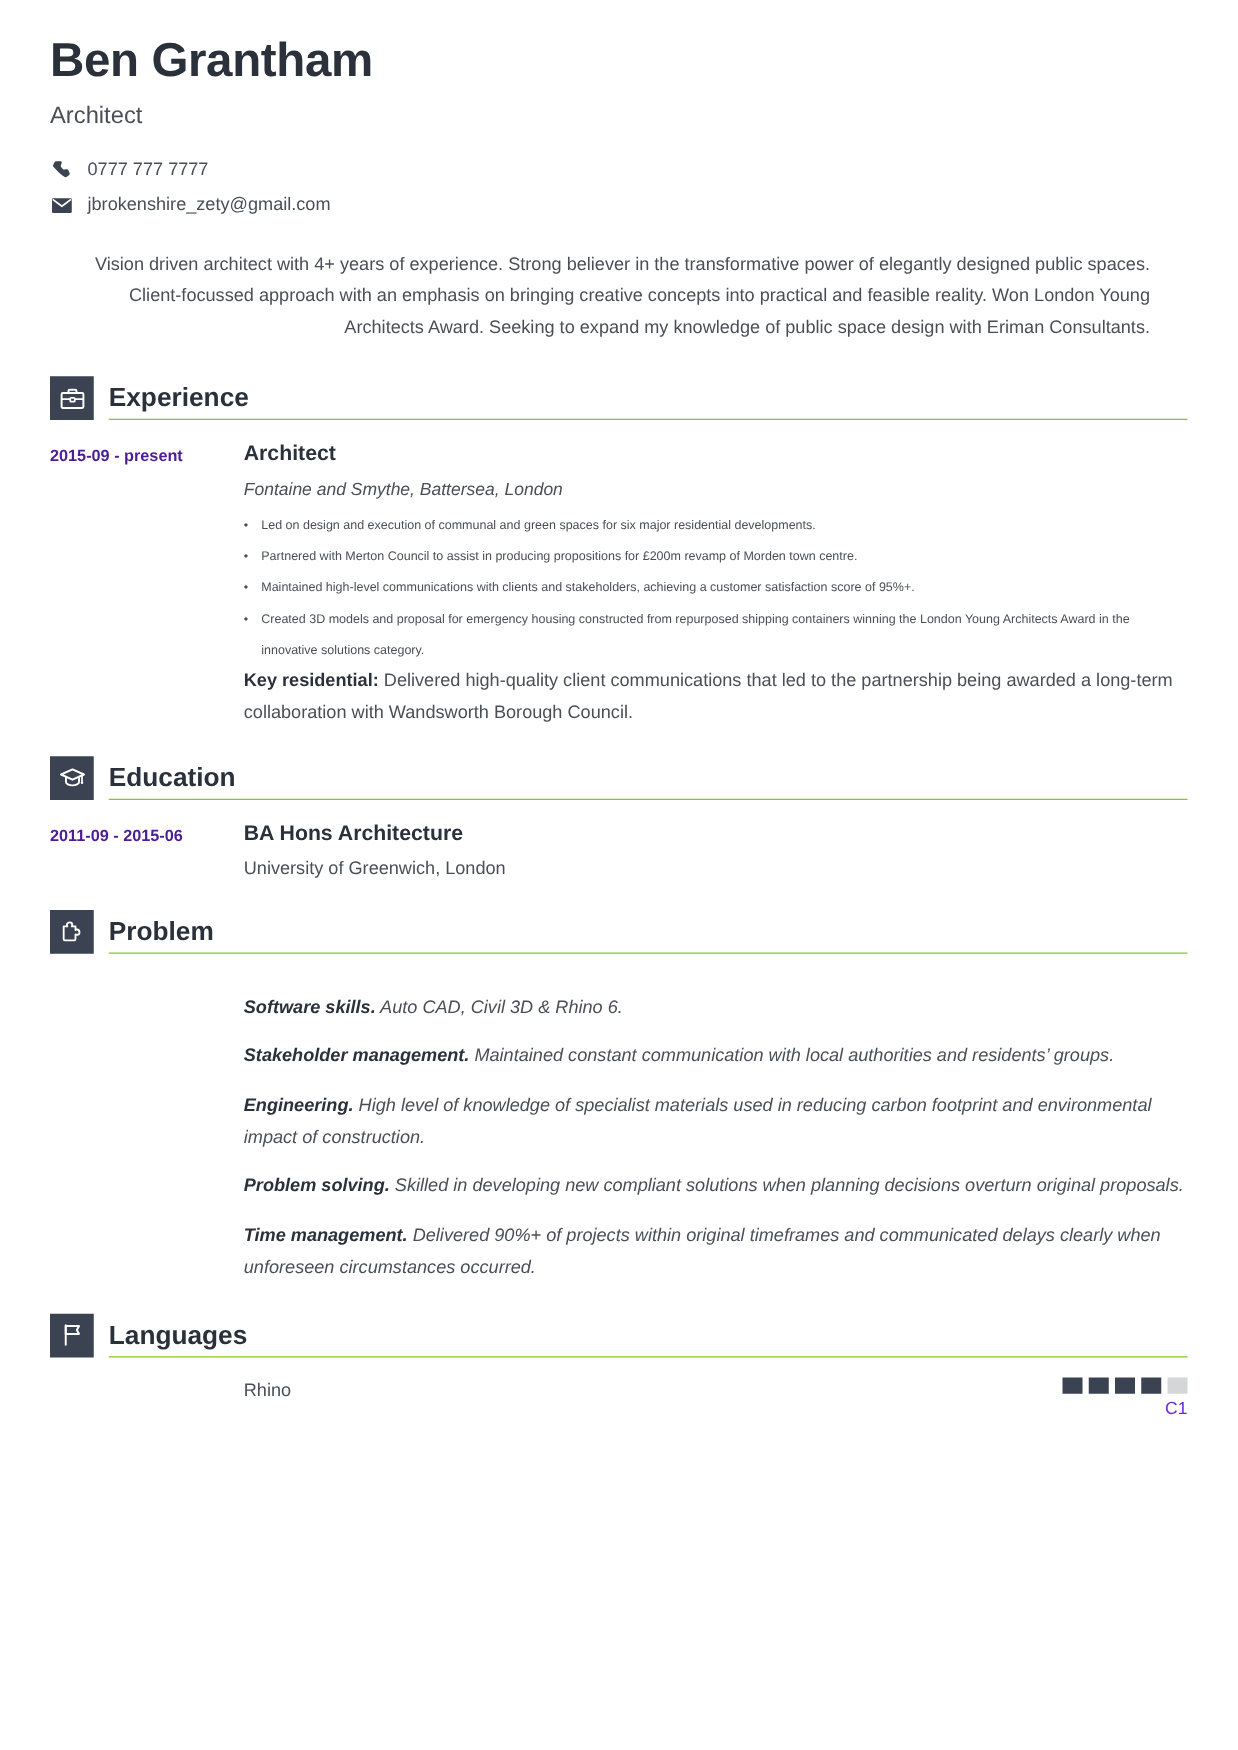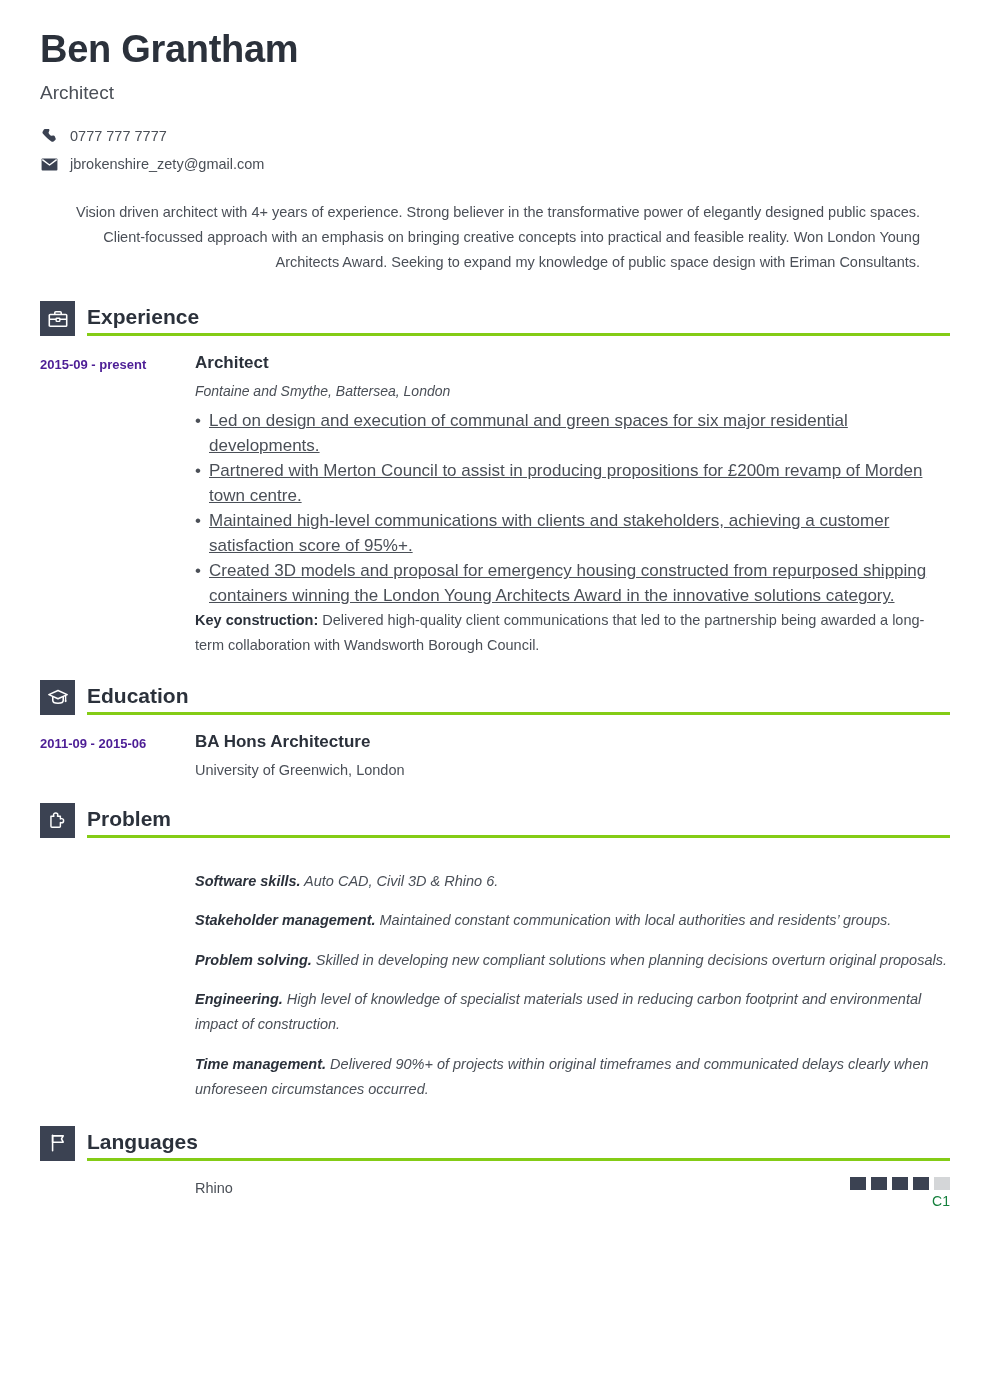--- a/index.html
+++ b/index.html
@@ -86,21 +86,21 @@
     flex: 0 0 35px;
     display: flex;
     align-items: center;
     justify-content: center;
   }
   .section-icon-box svg { display: block; }
   .section-title-wrap {
     flex: 1 1 auto;
     margin-left: 12px;
     padding-bottom: 2px;
-    border-bottom: 3px solid #84cc16;
+    border-bottom: 1px solid #84cc16;
   }
   .section-title {
     font-size: 21px;
     font-weight: bold;
     color: #2b313b;
     line-height: 28px;
     display: block;
   }
 
   
@@ -142,25 +142,24 @@
     margin: 0;
   }
   ul.bullets {
     list-style: none;
     margin: 0;
     padding: 0;
   }
   ul.bullets li {
     position: relative;
     padding-left: 14px;
-    font-size: 17px;
+    font-size: 10px;
     line-height: 25px;
     color: #4a4f57;
     margin-bottom: 0;
-    text-decoration: underline;
   }
   ul.bullets li::before {
     content: "•";
     position: absolute;
     left: 0;
     top: 0;
     color: #4a4f57;
   }
   .key-ach {
     font-size: 14.5px;
@@ -221,21 +220,21 @@
     justify-content: flex-end;
   }
   .lang-bar {
     width: 16px;
     height: 13px;
     background: #d4d6d8;
   }
   .lang-bar.filled { background: #3b4252; }
   .lang-level {
     font-size: 14px;
-    color: #15803d;
+    color: #6d28d9;
     line-height: 22px;
     margin-top: 6px;
   }
 </style>
 </head>
 <body>
 
 <div class="page">
 
   <div>
@@ -284,21 +283,21 @@
       <div class="entry-date">2015-09 - present</div>
       <div class="entry-body">
         <div class="entry-role">Architect</div>
         <div class="entry-org">Fontaine and Smythe, Battersea, London</div>
         <ul class="bullets">
           <li>Led on design and execution of communal and green spaces for six major residential developments.</li>
           <li>Partnered with Merton Council to assist in producing propositions for £200m revamp of Morden town centre.</li>
           <li>Maintained high-level communications with clients and stakeholders, achieving a customer satisfaction score of 95%+.</li>
           <li>Created 3D models and proposal for emergency housing constructed from repurposed shipping containers winning the London Young Architects Award in the innovative solutions category.</li>
         </ul>
-        <p class="key-ach"><b>Key construction:</b><span> Delivered high-quality client communications that led to the partnership being awarded a long-term collaboration with Wandsworth Borough Council.</span></p>
+        <p class="key-ach"><b>Key residential:</b><span> Delivered high-quality client communications that led to the partnership being awarded a long-term collaboration with Wandsworth Borough Council.</span></p>
       </div>
     </div>
   </div>
 
   <div class="section" style="margin-top:22px;">
     <div class="section-head">
       <div class="section-icon-box">
         <svg width="22" height="22" viewBox="0 0 24 24">
           <path d="M12 3.8 22 8.3 12 12.8 2 8.3z" fill="none" stroke="#ffffff" stroke-width="1.7" stroke-linejoin="round"></path>
           <path d="M6.3 10.4v4.4c0 1.7 2.6 3 5.7 3s5.7-1.3 5.7-3v-4.4" fill="none" stroke="#ffffff" stroke-width="1.7" stroke-linejoin="round"></path>
@@ -330,22 +329,22 @@
       <div class="section-title-wrap">
         <span class="section-title">Problem</span>
       </div>
     </div>
 
     <div class="skills-wrap">
       <div class="skills-spacer"></div>
       <div class="skills-body">
         <p class="skill-item"><span class="skill-name">Software skills.</span><span> Auto CAD, Civil 3D &amp; Rhino 6.</span></p>
         <p class="skill-item"><span class="skill-name">Stakeholder management.</span><span> Maintained constant communication with local authorities and residents’ groups.</span></p>
+        <p class="skill-item"><span class="skill-name">Engineering.</span><span> High level of knowledge of specialist materials used in reducing carbon footprint and environmental impact of construction.</span></p>
         <p class="skill-item"><span class="skill-name">Problem solving.</span><span> Skilled in developing new compliant solutions when planning decisions overturn original proposals.</span></p>
-        <p class="skill-item"><span class="skill-name">Engineering.</span><span> High level of knowledge of specialist materials used in reducing carbon footprint and environmental impact of construction.</span></p>
         <p class="skill-item"><span class="skill-name">Time management.</span><span> Delivered 90%+ of projects within original timeframes and communicated delays clearly when unforeseen circumstances occurred.</span></p>
       </div>
     </div>
   </div>
 
   <div class="section" style="margin-top:24px;">
     <div class="section-head">
       <div class="section-icon-box">
         <svg width="22" height="22" viewBox="0 0 24 24">
           <path d="M6.1 3.5v17" stroke="#ffffff" stroke-width="1.7" stroke-linecap="round"></path>

